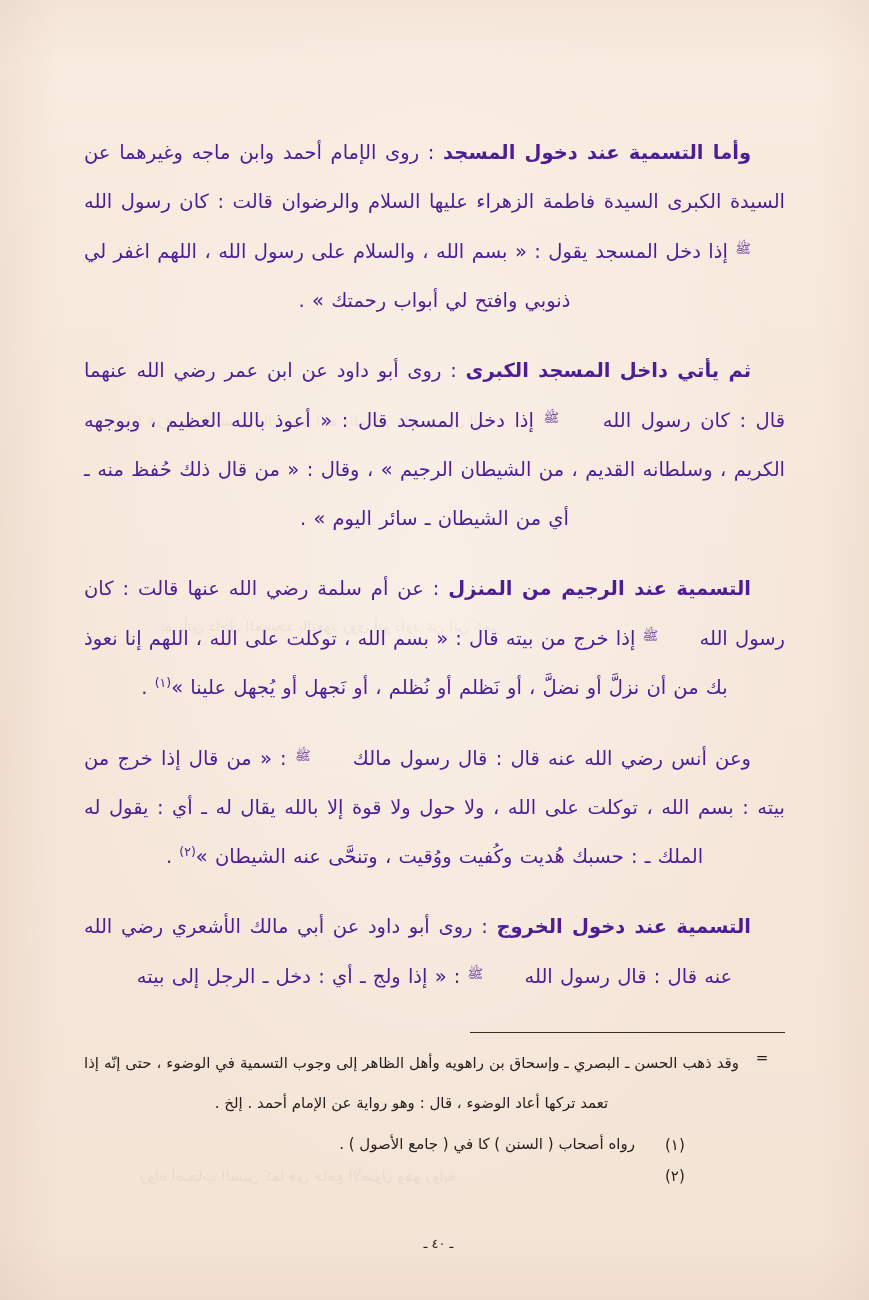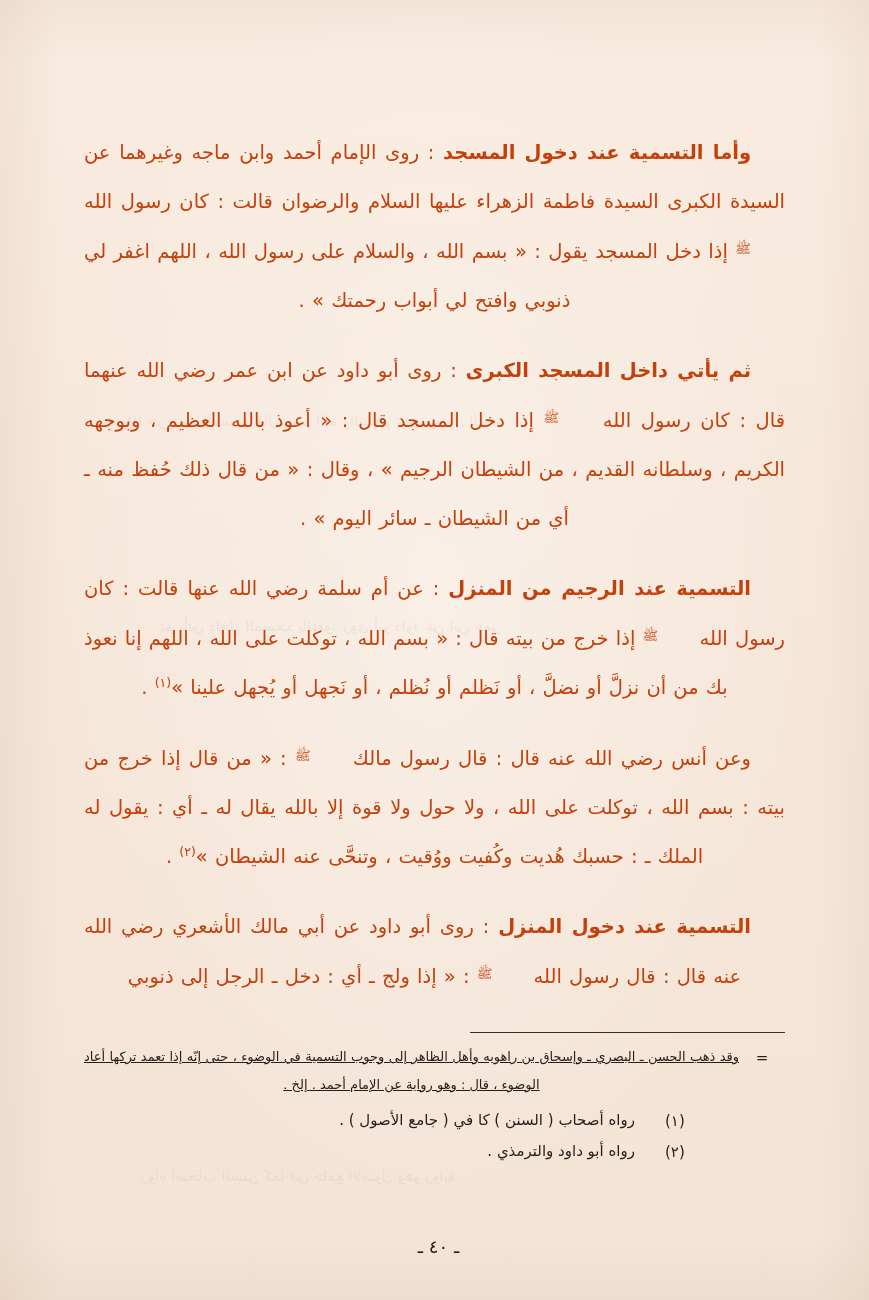--- a/index.html
+++ b/index.html
@@ -43,21 +43,21 @@
   }
 
   .textblock {
     position: absolute;
     top: 128px;
     right: 84px;
     left: 84px;
     direction: rtl;
     text-align: justify;
     text-align-last: center;
-    color: #c2410c;
+    color: #4c1d95;
   }
 
   p.para {
     margin: 0 0 21px 0;
     font-family: "DejaVu Sans", sans-serif;
     font-size: 19.5px;
     line-height: 49px;
     letter-spacing: 0.1px;
     text-align: justify;
     text-align-last: center;
@@ -111,40 +111,39 @@
   .fn-mark {
     flex: 0 0 46px;
     text-align: center;
     font-size: 15px;
     padding-top: 1px;
   }
   .fn-body {
     flex: 1 1 auto;
     text-align: justify;
     text-align-last: center;
-    font-size: 13px;
-    line-height: 28px;
-    text-decoration: underline;
+    font-size: 15px;
+    line-height: 40px;
   }
   .fn-row {
     display: flex;
     flex-direction: row;
     font-size: 15px;
     line-height: 30px;
   }
   .fn-row .fn-mark { flex: 0 0 120px; text-align: left; padding-left: 12px;}
   .fn-row .fn-text { flex: 1 1 auto; padding-right: 18px;}
 
   .pagenum {
     position: absolute;
     left: 0;
     right: 0;
     top: 1236px;
     text-align: center;
-    font-size: 18px;
+    font-size: 13px;
     color: #241d19;
     letter-spacing: 2px;
     margin-left: 8px;
   }
 
   
   .showthrough {
     position: absolute;
     inset: 0;
     pointer-events: none;
@@ -185,41 +184,40 @@
 
     <p class="para">
       <span class="hd">التسمية عند الرجيم من المنزل</span><span> : عن أم سلمة رضي الله عنها قالت : كان رسول الله </span><span class="sc">ﷺ</span><span> إذا خرج من بيته قال : « بسم الله ، توكلت على الله ، اللهم إنا نعوذ بك من أن نزلَّ أو نضلَّ ، أو نَظلم أو نُظلم ، أو نَجهل أو يُجهل علينا »</span><sup class="fn">(١)</sup><span> .</span>
     </p>
 
     <p class="para">
       <span>وعن أنس رضي الله عنه قال : قال رسول مالك </span><span class="sc">ﷺ</span><span> : « من قال إذا خرج من بيته : بسم الله ، توكلت على الله ، ولا حول ولا قوة إلا بالله يقال له ـ أي : يقول له الملك ـ : حسبك هُديت وكُفيت ووُقيت ، وتنحَّى عنه الشيطان »</span><sup class="fn">(٢)</sup><span> .</span>
     </p>
 
     <p class="para tight">
-      <span class="hd">التسمية عند دخول المنزل</span><span> : روى أبو داود عن أبي مالك الأشعري رضي الله عنه قال : قال رسول الله </span><span class="sc">ﷺ</span><span> : « إذا ولج ـ أي : دخل ـ الرجل إلى ذنوبي</span>
+      <span class="hd">التسمية عند دخول الخروج</span><span> : روى أبو داود عن أبي مالك الأشعري رضي الله عنه قال : قال رسول الله </span><span class="sc">ﷺ</span><span> : « إذا ولج ـ أي : دخل ـ الرجل إلى بيته</span>
     </p>
 
   </div>
 
   <div class="footnotes">
 
     <div class="fn-rule"></div>
 
     <div class="fn-cont">
       <div class="fn-mark">=</div>
       <div class="fn-body">وقد ذهب الحسن ـ البصري ـ وإسحاق بن راهويه وأهل الظاهر إلى وجوب التسمية في الوضوء ، حتى إنّه إذا تعمد تركها أعاد الوضوء ، قال : وهو رواية عن الإمام أحمد . إلخ .</div>
     </div>
 
     <div class="fn-row">
       <div class="fn-mark">(١)</div>
       <div class="fn-text">رواه أصحاب ( السنن ) كا في ( جامع الأصول ) .</div>
     </div>
 
     <div class="fn-row">
       <div class="fn-mark">(٢)</div>
-      <div class="fn-text">رواه أبو داود والترمذي .</div>
     </div>
 
   </div>
 
   <div class="pagenum">ـ ٤٠ ـ</div>
 
 </div>
 
 </body></html>

